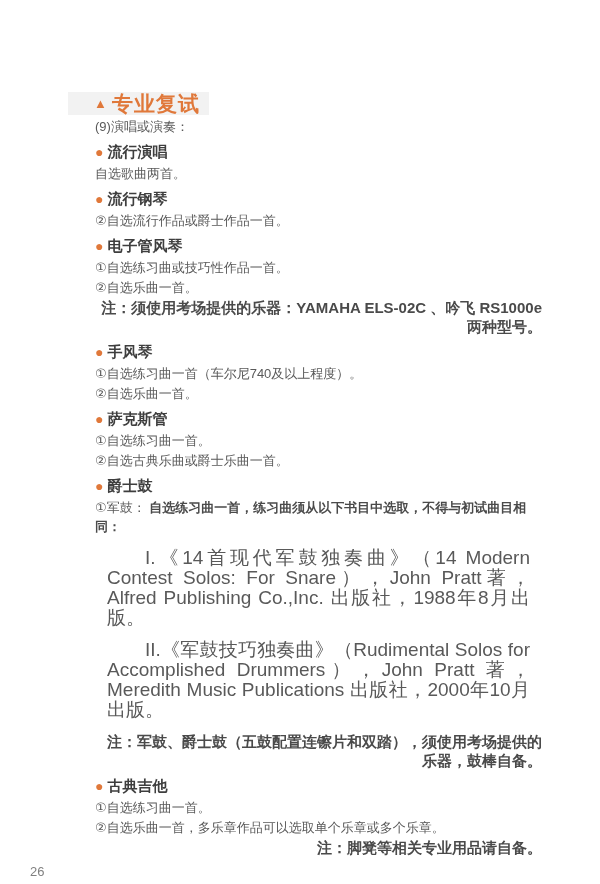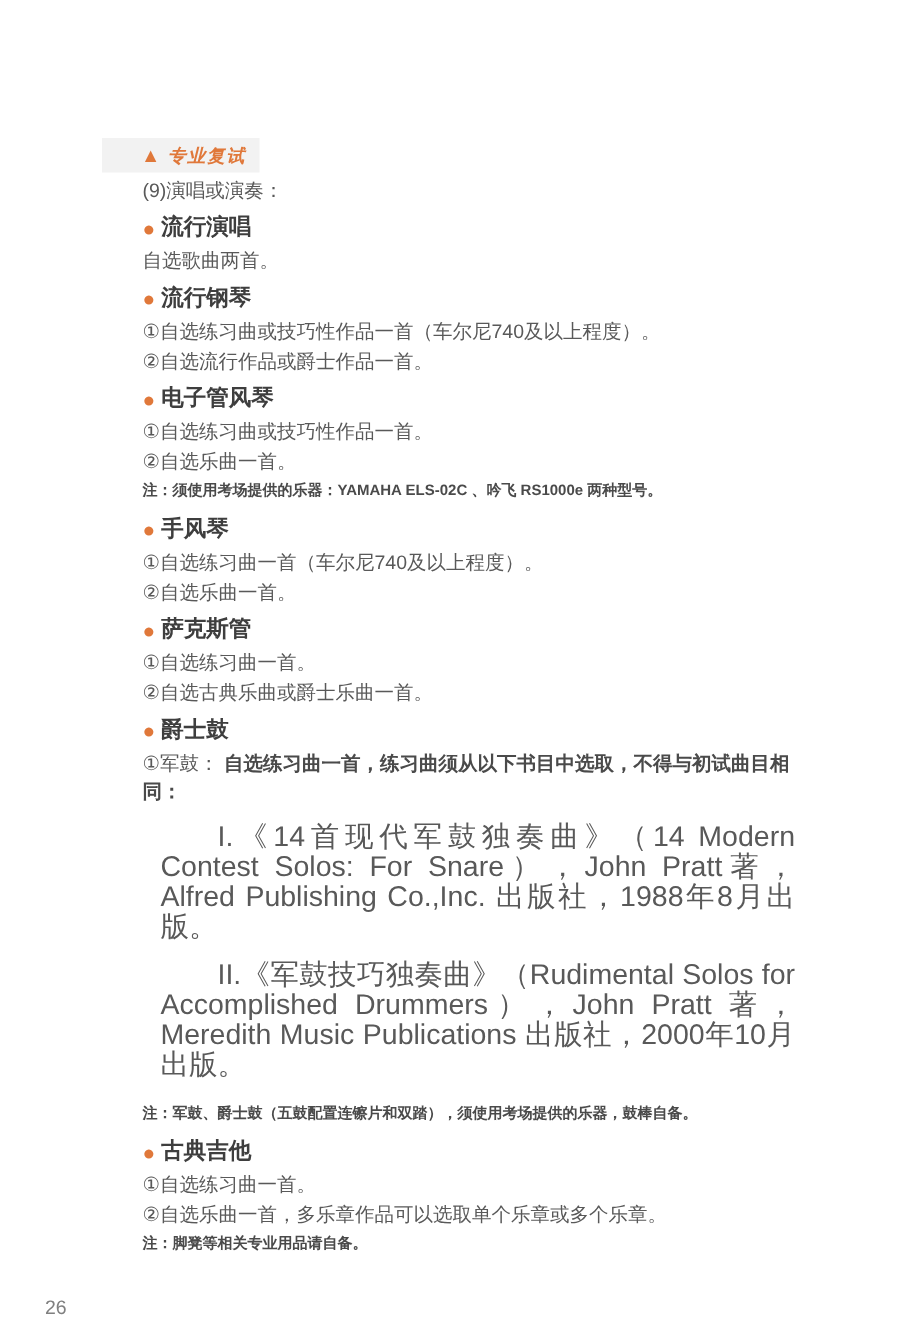--- a/index.html
+++ b/index.html
@@ -23,24 +23,23 @@
   }
   .tri {
     color: #E0783A;
     font-size: 13px;
     margin-right: 5px;
     line-height: 1;
   }
   .heading-text {
     color: #E0783A;
     font-weight: bold;
-    font-size: 12px;
+    font-size: 21px;
     letter-spacing: 1px;
     line-height: 1;
-    font-style: italic;
   }
 
   .content {
     position: absolute;
     left: 95px; top: 117px;
     width: 447px;
   }
   .intro {
     font-size: 13px;
     line-height: 19px;
@@ -61,25 +60,26 @@
     font-size: 14px;
     margin-right: 4px;
     line-height: 1;
   }
   .line {
     font-size: 13px;
     line-height: 19px;
     margin: 0 0 1px 0;
   }
   .note {
-    font-size: 10px;
+    font-size: 15px;
     line-height: 19px;
     margin: 0 0 1px 0;
     font-weight: bold;
     color: #4A4A4A;
+    text-align: right;
   }
   .bold-part { font-weight: bold; color: #4A4A4A; }
   .book {
     font-size: 19px;
     line-height: 20px;
     margin: 12px;
     text-indent: 2em;
     text-align: justify;
   }
   .page-number {
@@ -109,21 +109,20 @@
         <span>流行演唱</span>
       </h3>
       <p class="line">自选歌曲两首。</p>
     </div>
 
     <div class="section">
       <h3 class="sec-title">
         <span class="bullet">●</span>
         <span>流行钢琴</span>
       </h3>
-      <p class="line">①自选练习曲或技巧性作品一首（车尔尼740及以上程度）。</p>
       <p class="line">②自选流行作品或爵士作品一首。</p>
     </div>
 
     <div class="section">
       <h3 class="sec-title">
         <span class="bullet">●</span>
         <span>电子管风琴</span>
       </h3>
       <p class="line">①自选练习曲或技巧性作品一首。</p>
       <p class="line">②自选乐曲一首。</p>

